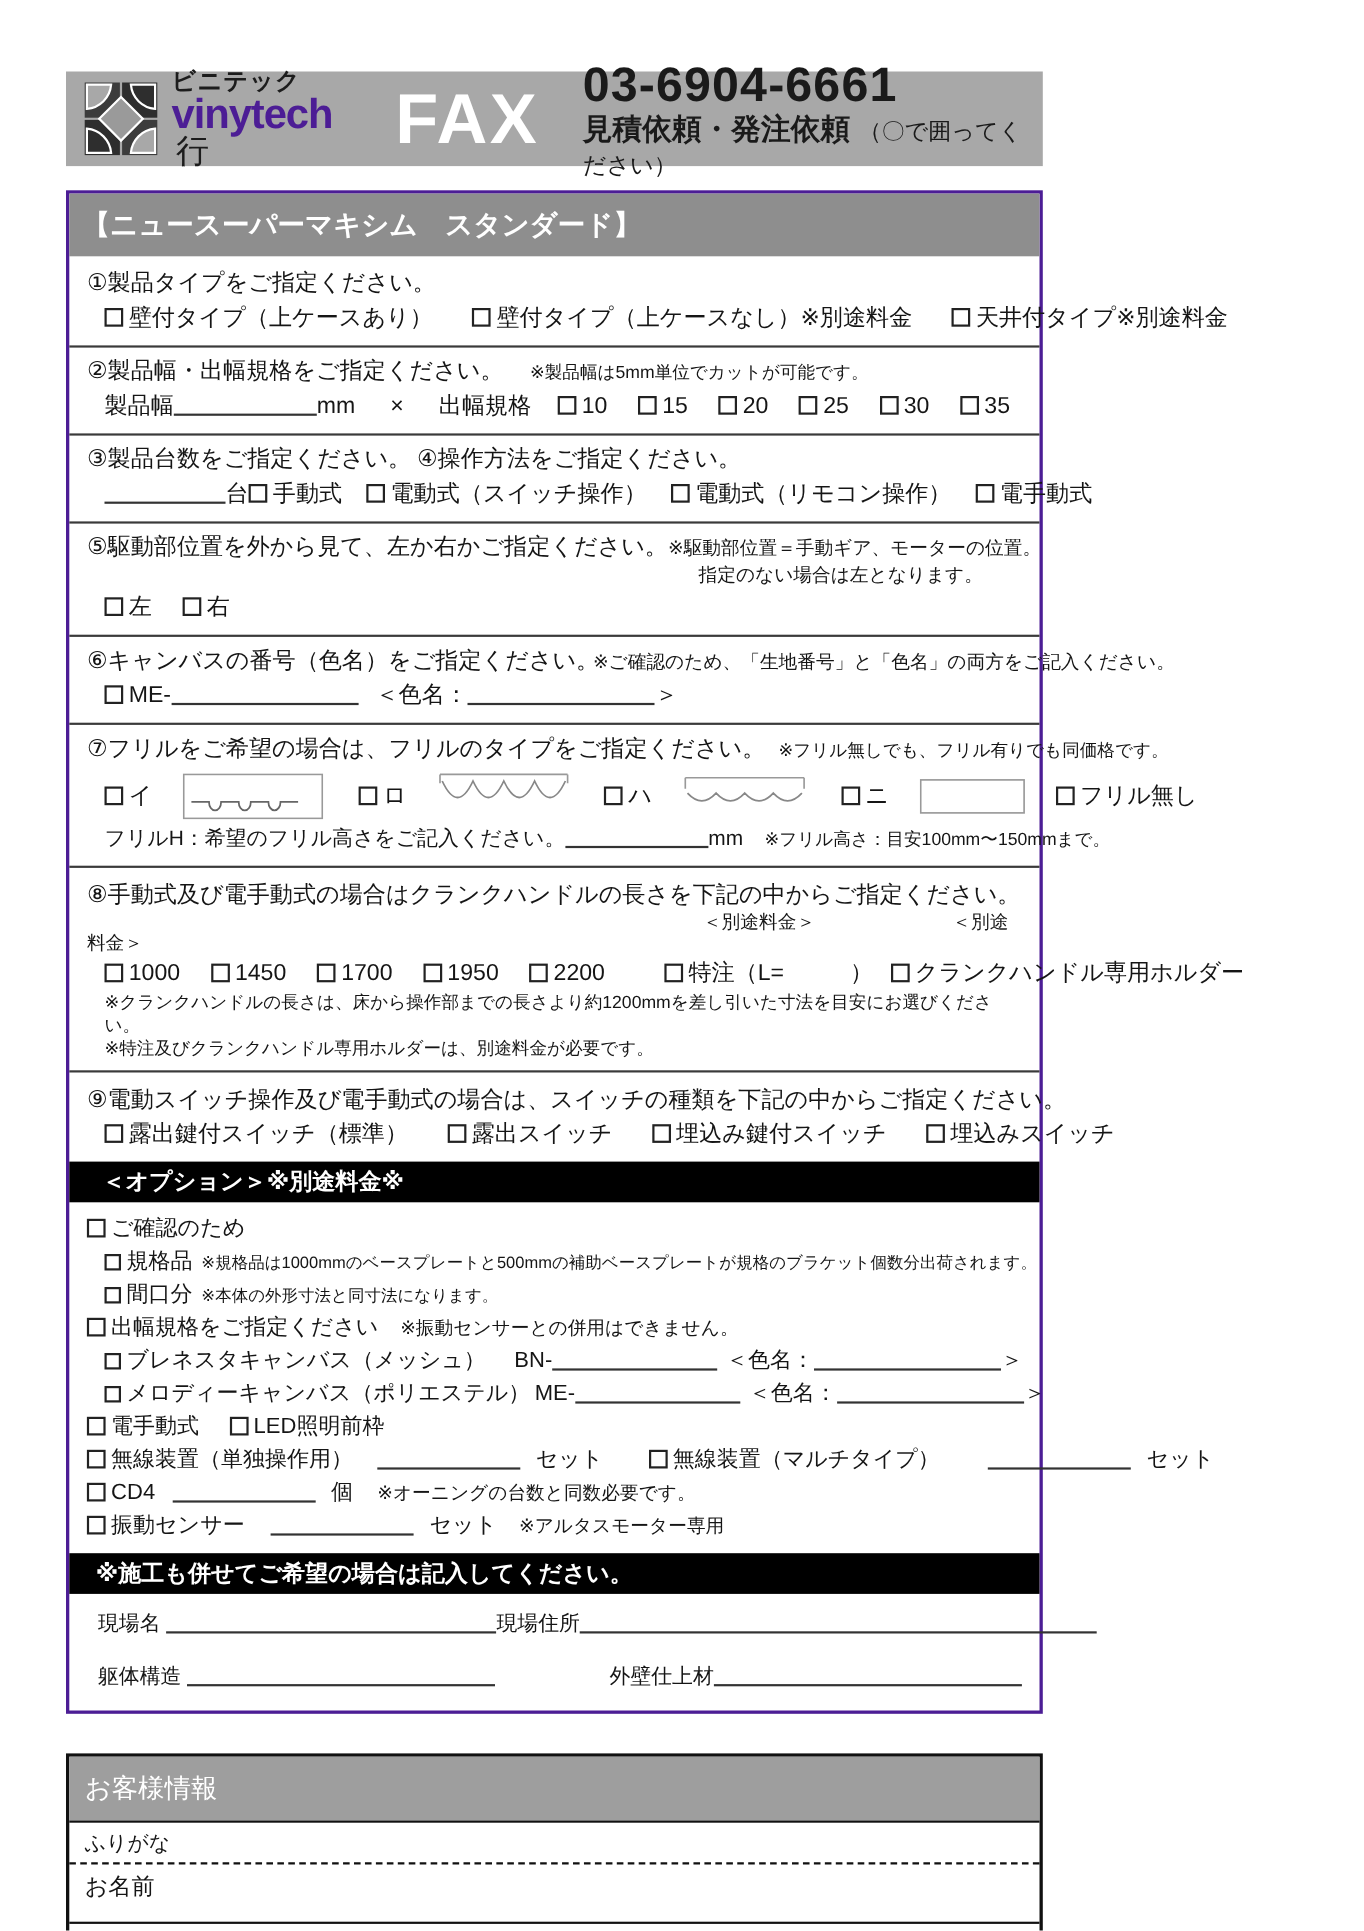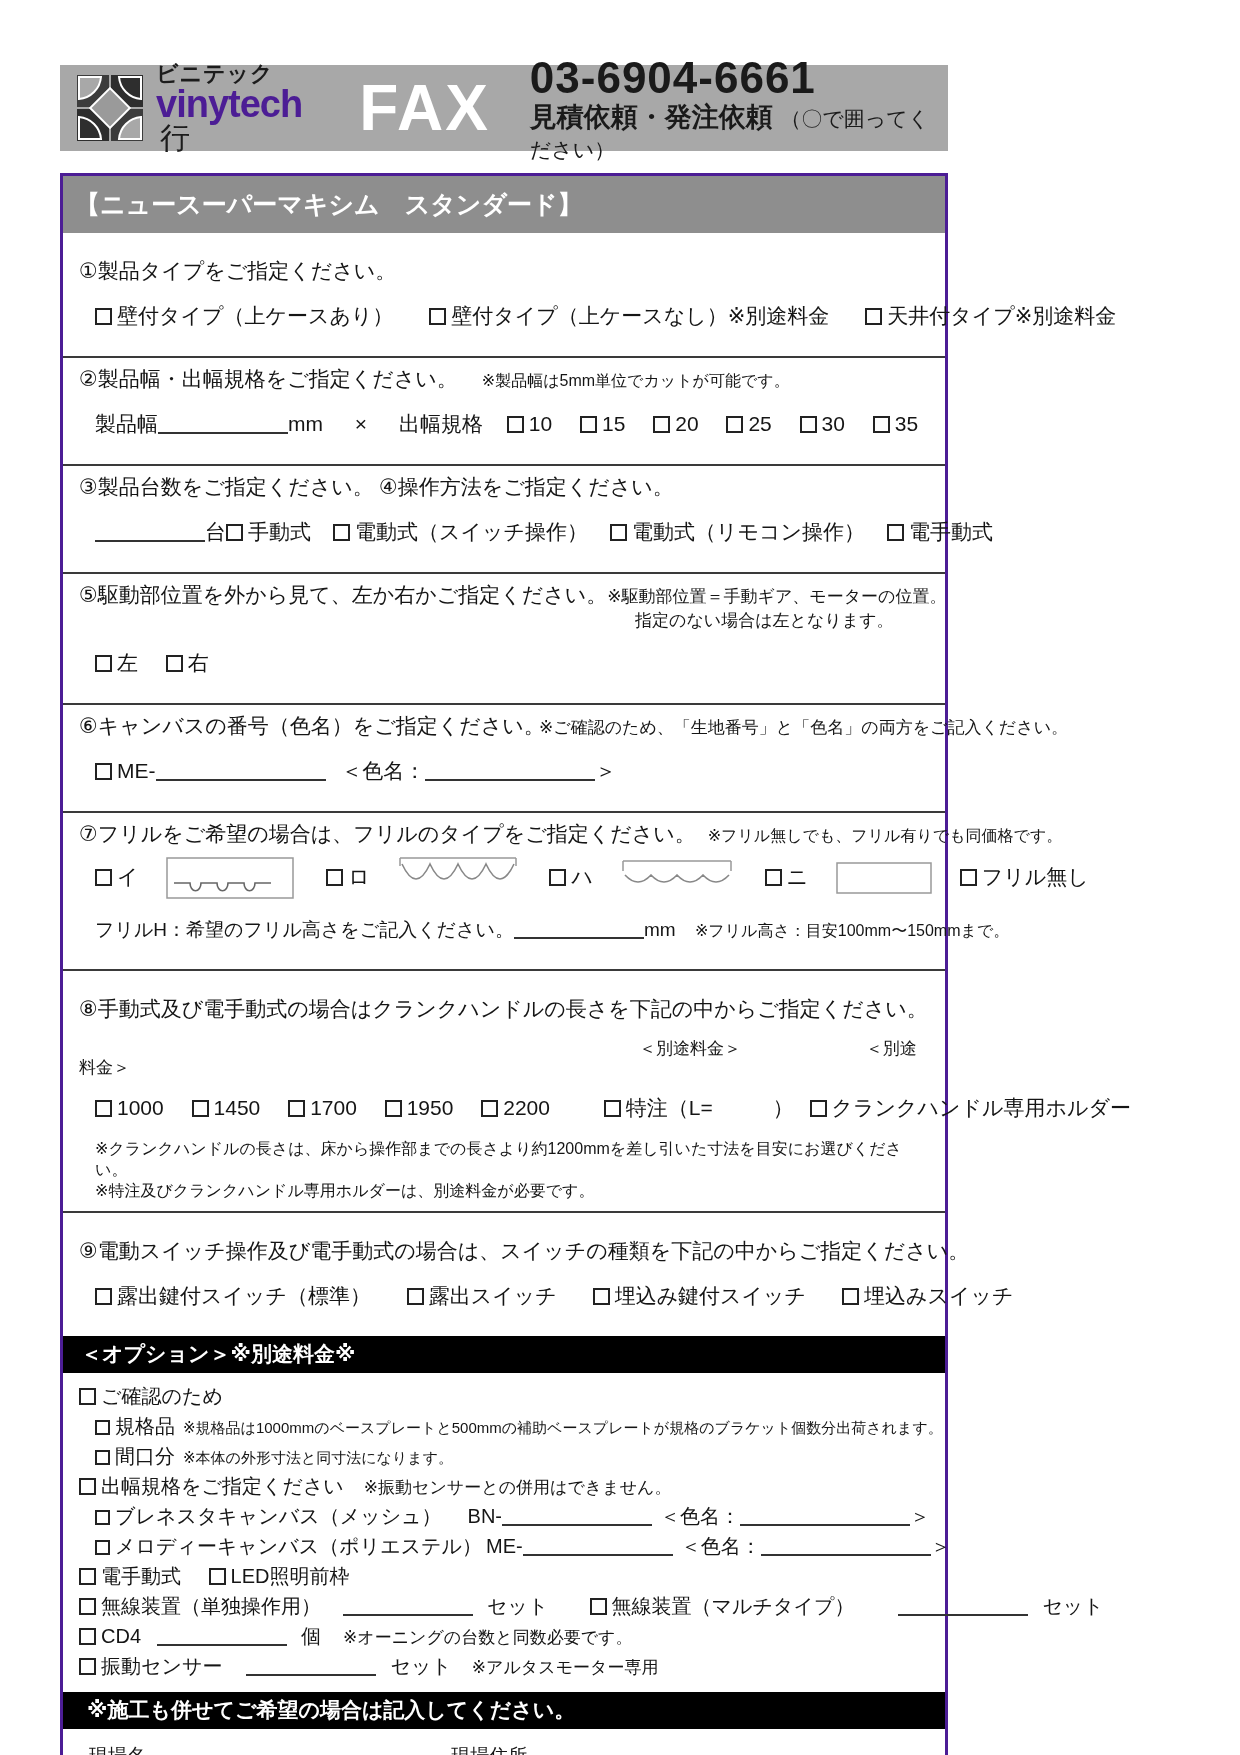--- a/index.html
+++ b/index.html
@@ -18,32 +18,32 @@
   .fax-info { margin-left:40px; line-height:1.12; }
   .fax-number { font-size:44px; font-weight:bold; color:#1a1a1a; letter-spacing:1px; }
   .fax-request { font-size:27px; font-weight:bold; color:#1a1a1a; }
   .fax-request-note { font-size:21px; font-weight:normal; }
 
   
   .formbox { border:3px solid #4c1d95; margin-top:22px; }
   .title-bar { background:#8e8e8e; color:#fff; font-size:25px; font-weight:bold; padding:12px 12px; }
   .sec { padding:7px 16px 9px; font-size:21px; }
   .sec + .sec { border-top:2px solid #3a3a3a; }
-  .line { margin:17px 0; white-space:nowrap; }
+  .line { margin:3px 0; white-space:nowrap; }
   .indent { padding-left:16px; }
   .opt { margin-right:30px; white-space:nowrap; }
   .opt-sm { margin-right:22px; white-space:nowrap; }
   .cb { display:inline-block; width:17px; height:17px; border:2px solid #222; margin-right:5px; vertical-align:-2px; background:#fff; }
   .cb-sm { width:15px; height:15px; }
   .blank { display:inline-block; border-bottom:2px solid #333; height:20px; vertical-align:-3px; }.w110{width:110px}.w130{width:130px}.w150{width:150px}.w170{width:170px}
   .w280{width:280px}.w300{width:300px}.w470{width:470px}
   .note { font-size:16px; }
   .note-md { font-size:17px; }
   .flexrow { display:flex; align-items:baseline; white-space:nowrap; }
-  .black-bar { background:#000; color:#fff; font-size:21px; font-weight:bold; padding:4px 0 5px 18px; }
+  .black-bar { background:#000; color:#fff; font-size:21px; font-weight:bold; padding:4px 0 5px 30px; }
   .fee-line { font-size:17px; margin:0; line-height:1.1; }
   .shape-box { display:inline-block; vertical-align:middle; margin-right:8px; }
   .opts-line { margin:3px 0; font-size:20px; white-space:nowrap; }
   .opts-note { font-size:15px; }
   .g-left { display:inline-block; width:505px; }
 
   
   .cust { border:3px solid #111; margin-top:36px; }
   .cust-head { background:#9e9e9e; height:58px; display:flex; align-items:center; justify-content:space-between; padding:0 24px 0 14px;text-align:right; }
   .cust-title { color:#fff; font-size:24px; }

